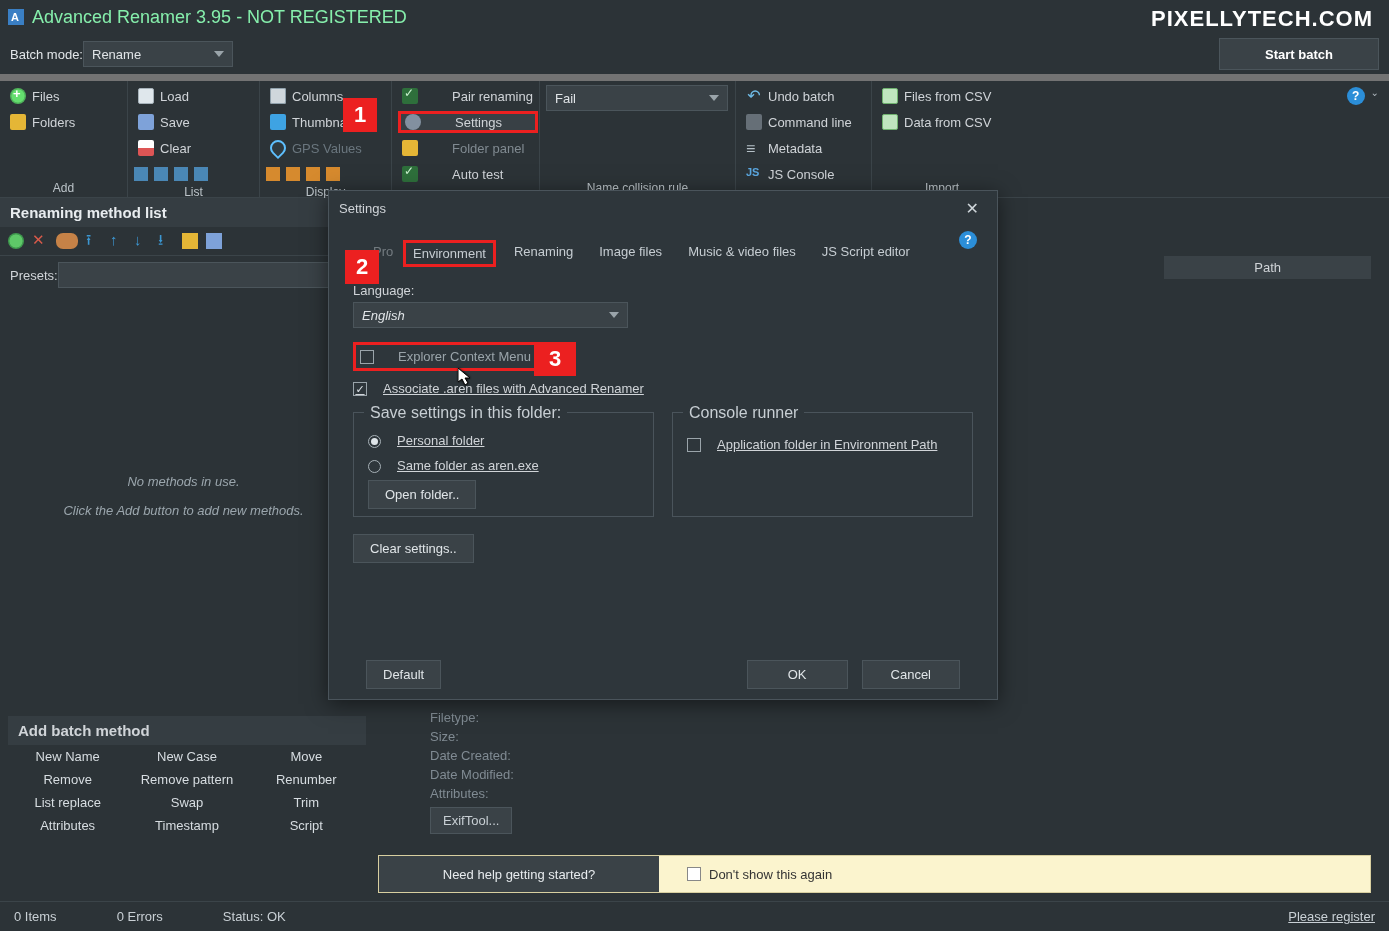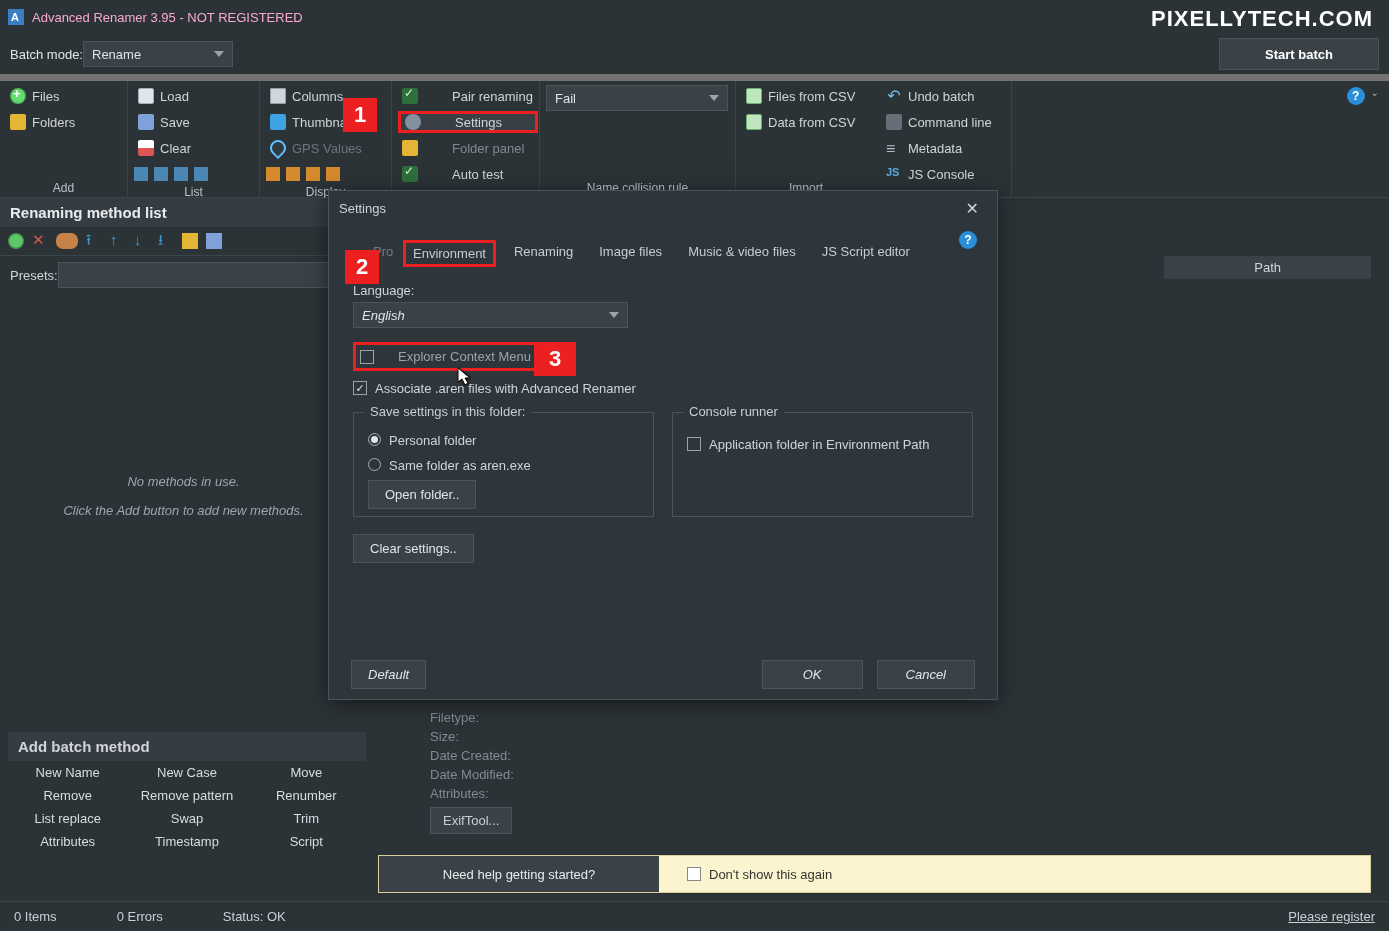--- a/index.html
+++ b/index.html
@@ -1,21 +1,21 @@
 <!DOCTYPE html>
 <html><head>
 <meta charset="utf-8">
 <style>
 * { margin: 0; padding: 0; box-sizing: border-box; font-family: "Segoe UI", Arial, sans-serif; }
 body { background: #2c3337; color: #d0d4d8; font-size: 13px; width: 1389px; height: 931px; overflow: hidden; position: relative; }
 
 
 .titlebar { height: 34px; display: flex; align-items: center; padding: 0 8px; background: #2c3337; }
 .titlebar .app-icon { width: 16px; height: 16px; margin-right: 8px; display: inline-flex; align-items: center; justify-content: center; }
-.titlebar .app-title { color: #f9a8d4; font-size: 13px; }
+.titlebar .app-title { color: #86efac; font-size: 18px; }
 .watermark { position: absolute; top: 6px; right: 16px; color: #fff; font-weight: 800; font-size: 22px; letter-spacing: 1px; font-family: Arial, sans-serif; }
 
 
 .topstrip { display: flex; align-items: center; height: 40px; padding: 0 10px; }
 .topstrip .label { color: #e2e6e9; }
 .dropdown { display: flex; align-items: center; justify-content: space-between; background: #3a4247; border: 1px solid #4b555b; padding: 4px 8px; min-width: 150px; height: 26px; color: #e0e4e7; position: relative; }
 .chevron-down { width: 0; height: 0; border-left: 5px solid transparent; border-right: 5px solid transparent; border-top: 6px solid #9aa4aa; margin-left: 8px; }
 .start-batch { margin-left: auto; background: #3a4247; border: 1px solid #4b555b; width: 160px; height: 32px; display: flex; align-items: center; justify-content: center; font-weight: bold; color: #fff; }
 
 
@@ -78,35 +78,35 @@
 .settings-dialog{position:absolute;left:328px;top:190px;width:670px;height:510px;background:#2e363b;border:1px solid #4a545b;box-shadow:0 4px 20px rgba(0,0,0,.5);z-index:10;display:flex;flex-direction:column;}
 .dlg-titlebar{display:flex;align-items:center;justify-content:space-between;padding:8px 10px;background:#2e363b;}
 .dlg-close{color:#cfd6da;font-size:16px;padding:0 8px;cursor:pointer;}
 .dlg-help{position:absolute;right:20px;top:40px;}
 .dlg-tabs{display:flex;gap:10px;padding:14px 22px 4px 36px;color:#c6cdd2;position:relative;}
 .dlg-tab{padding:4px 8px;}
 .tab-hl{border:3px solid #ec2020;padding:3px 7px;}
 .dlg-content{padding:6px 24px 10px 24px;flex:1;overflow:auto;}
 .field-label{margin-top:6px;margin-bottom:4px;}
 .lang-select{width:275px;font-style:italic;}
-.chkrow{display:flex;align-items:flex-start;gap:8px;margin-top:10px;}
+.chkrow{display:flex;align-items:flex-end;gap:16px;margin-top:10px;text-decoration:underline;}
 .chkbox{width:14px;height:14px;border:1px solid #9aa4aa;display:inline-flex;align-items:center;justify-content:center;color:#dfe5e9;font-size:11px;}
 .chkbox.checked::before{content:"✓";}
 .ctx-hl{border:3px solid #ec2020;padding:4px 8px 4px 4px;display:inline-flex;align-items:center;gap:24px;margin-top:14px;}
 .groups{display:flex;gap:18px;margin-top:16px;}
 .gbox{border:1px solid #4a545b;padding:20px 14px 14px 14px;position:relative;flex:1;}
-.gbox .gtitle{position:absolute;left:10px;top:-9px;background:#2e363b;padding:0 6px;font-size:13px;color:#c7ced3;}
+.gbox .gtitle{position:absolute;left:10px;top:-9px;background:#2e363b;padding:0 6px;font-size:16px;color:#c7ced3;}
 .radio{width:13px;height:13px;border:1px solid #a6b0b6;border-radius:50%;display:inline-flex;align-items:center;justify-content:center;}
 .radio.sel::before{content:"";width:7px;height:7px;background:#dfe5e9;border-radius:50%;}
 .btn{background:#3a4247;border:1px solid #4b555b;padding:6px 16px;color:#e0e5e8;}
-.dlg-buttons{display:flex;gap:14px;justify-content:flex-end;padding:10px 22px;align-items:flex-end;font-style:italic;}
+.dlg-buttons{display:flex;gap:14px;justify-content:flex-end;padding:10px 37px;align-items:flex-end;}
 .dlg-buttons .left{margin-right:auto;}
 
 
-.addbatch{position:absolute;left:8px;top:732px;width:358px;}
+.addbatch{position:absolute;left:8px;top:716px;width:358px;}
 .addbatch .hdr{background:#353d42;padding:6px 10px;font-weight:bold;font-size:15px;}
 .addbatch table{width:100%;border-collapse:collapse;}
 .addbatch td{width:33%;text-align:center;padding:4px 0;color:#d7dde1;}
 .fileinfo{position:absolute;left:430px;top:708px;color:#808b93;line-height:19px;}
 .exiftool{background:#3a4247;border:1px solid #4b555b;padding:3px 12px;margin-top:4px;display:inline-block;color:#c8cfd4;}
 .helpbar{position:absolute;left:378px;bottom:38px;right:18px;height:38px;background:#fbf4ce;border:1px solid #d8cfa0;display:flex;align-items:center;}
 .helpbar .hbtn{height:100%;width:280px;background:#3a4247;display:flex;align-items:center;justify-content:center;color:#e7ebee;}
 .helpbar .hcheck{margin-left:28px;display:flex;align-items:center;gap:8px;color:#333;}
 .helpbar .sqchk{width:14px;height:14px;border:1px solid #888;background:#fff;}
 .statusbar{position:absolute;left:0;right:0;bottom:0;height:30px;border-top:1px solid #3b4449;display:flex;align-items:center;padding:0 14px;color:#c9d0d5;}
@@ -227,54 +227,54 @@
   </div>
 
   <div class="rgroup" style="width:196px">
     <div class="dropdown" style="width:182px">
       <span>Fail</span>
       <span class="chevron-down"></span>
     </div>
     <div class="rgroup-title">Name collision rule</div>
   </div>
 
+  <div class="rgroup" style="width:136px">
+    <div class="col">
+      <div class="ritem">
+          <span class="ricon icon-undo"></span>
+          <span>Undo batch</span>
+        </div>
+      <div class="ritem">
+          <span class="ricon icon-cli"></span>
+          <span>Command line</span>
+        </div>
+      <div class="ritem">
+          <span class="ricon icon-meta"></span>
+          <span>Metadata</span>
+        </div>
+      <div class="ritem">
+          <span class="ricon icon-js">JS</span>
+          <span>JS Console</span>
+        </div>
+    </div>
+    <div class="rgroup-title">Tools</div>
+  </div>
+
   <div class="rgroup" style="width:140px;border-right:none">
     <div class="col">
       <div class="ritem">
           <span class="ricon icon-csv"></span>
           <span>Files from CSV</span>
         </div>
       <div class="ritem">
           <span class="ricon icon-csv"></span>
           <span>Data from CSV</span>
         </div>
     </div>
     <div class="rgroup-title">Import</div>
-  </div>
-
-  <div class="rgroup" style="width:136px">
-    <div class="col">
-      <div class="ritem">
-          <span class="ricon icon-undo"></span>
-          <span>Undo batch</span>
-        </div>
-      <div class="ritem">
-          <span class="ricon icon-cli"></span>
-          <span>Command line</span>
-        </div>
-      <div class="ritem">
-          <span class="ricon icon-meta"></span>
-          <span>Metadata</span>
-        </div>
-      <div class="ritem">
-          <span class="ricon icon-js">JS</span>
-          <span>JS Console</span>
-        </div>
-    </div>
-    <div class="rgroup-title">Tools</div>
   </div>
   <div class="ribbon-right">
     <span class="help-badge">?</span>
     <span class="mini-chev">⌄</span>
   </div>
 </div>
 
 <div class="callout" style="left:343px;top:98px">1</div>
 
 <div class="midarea">

